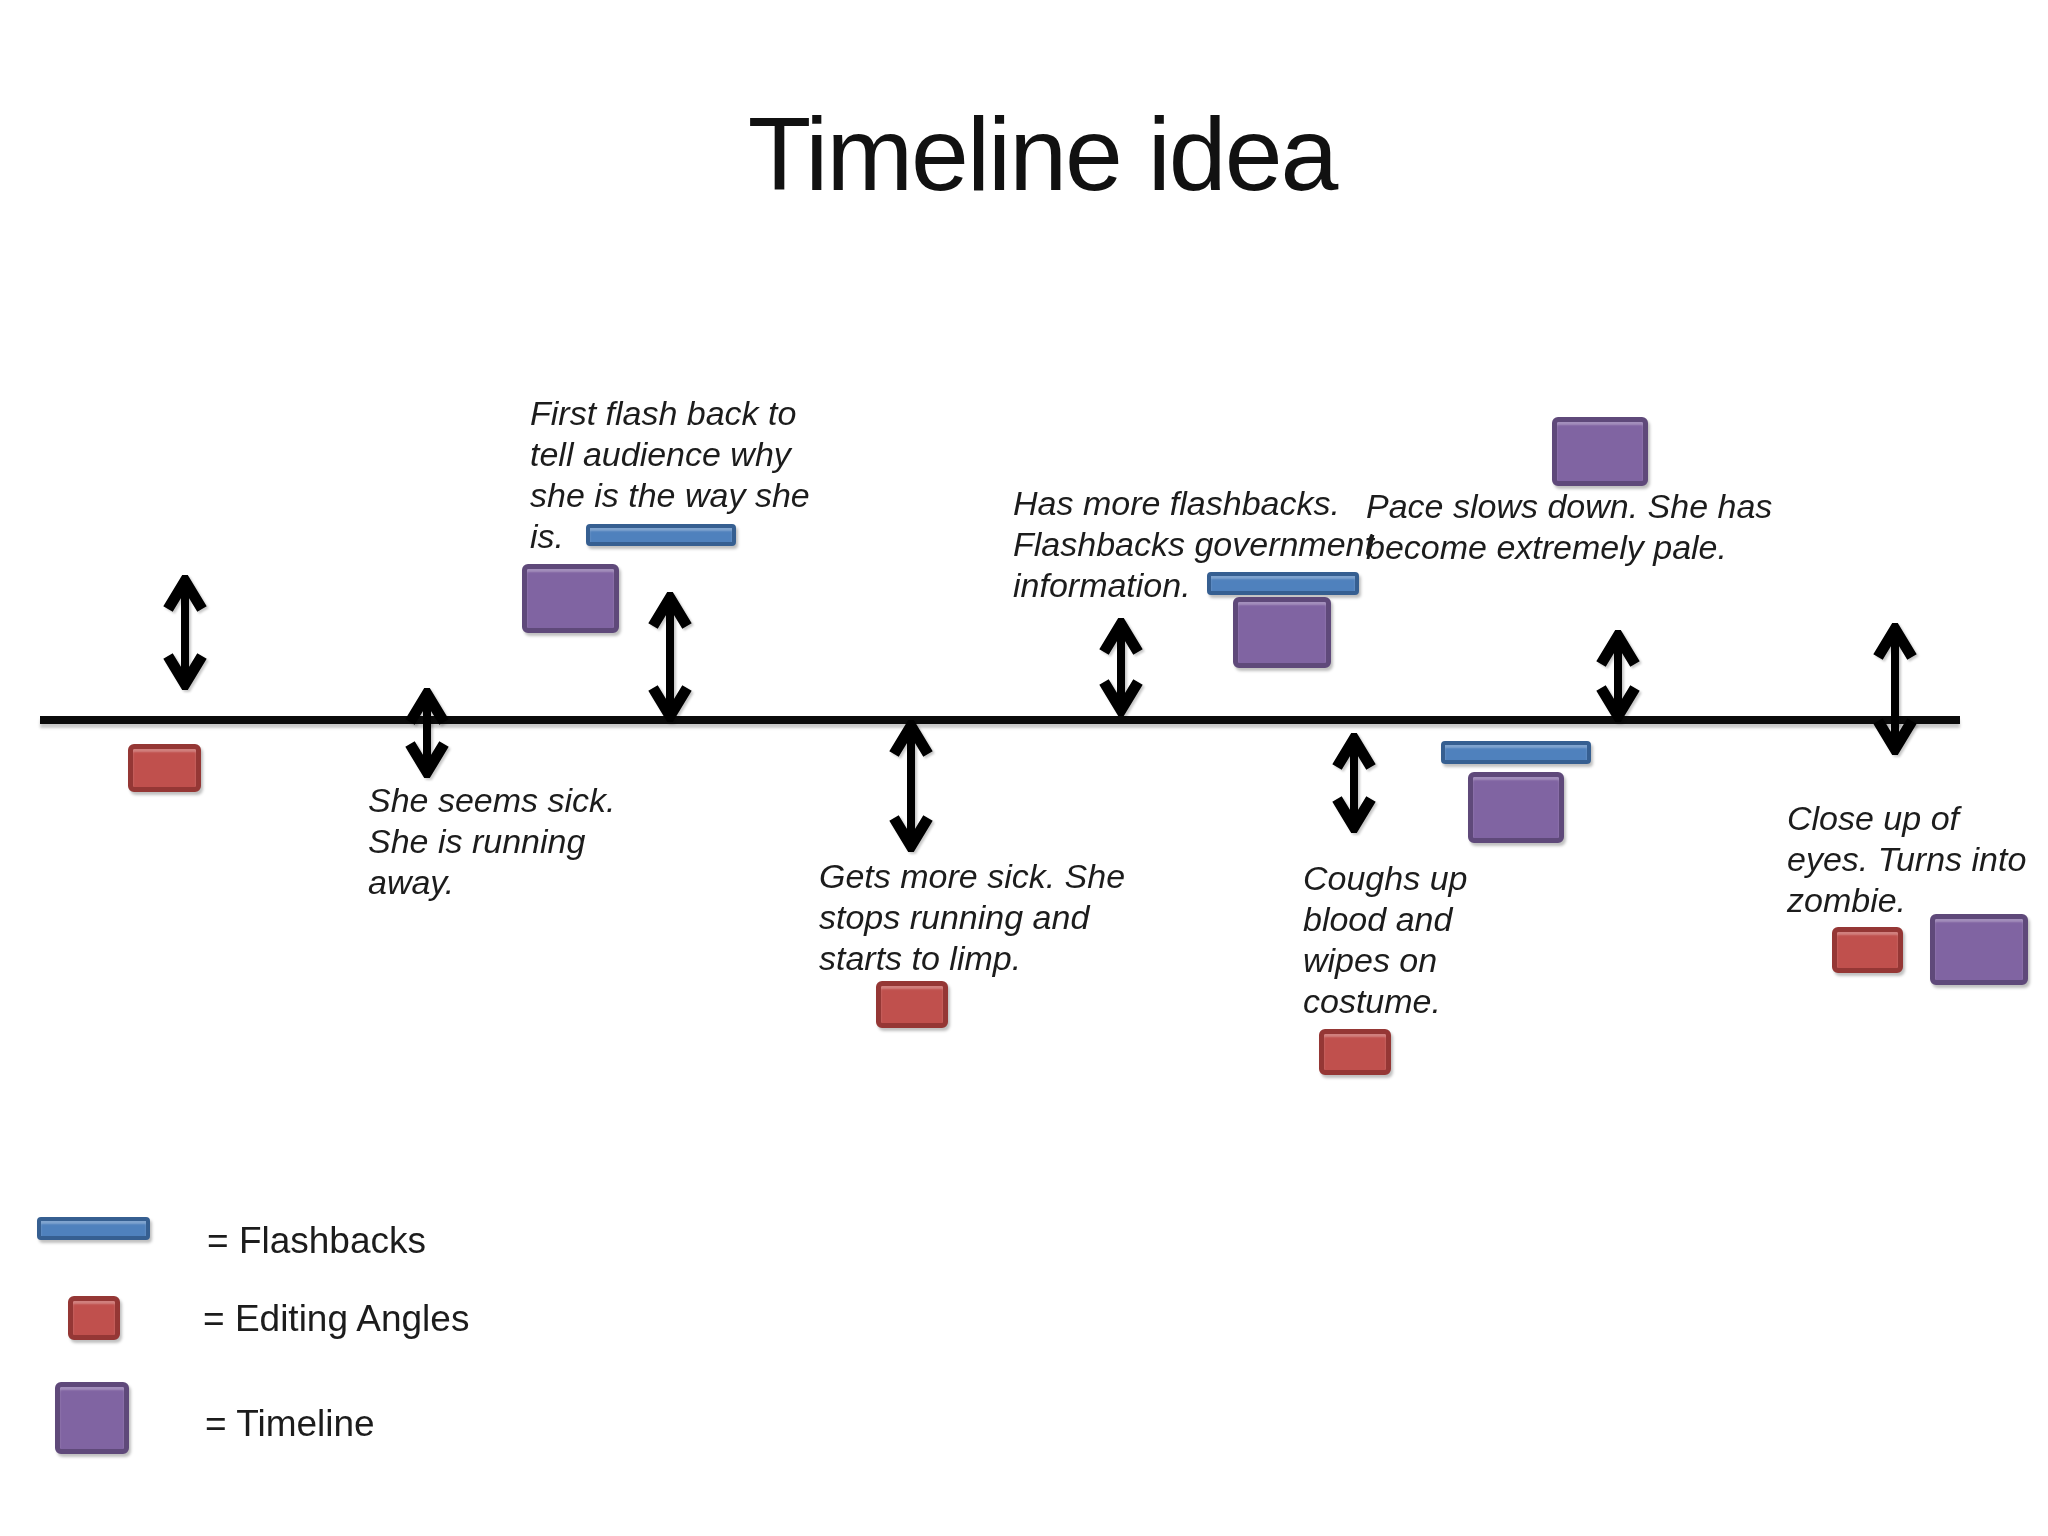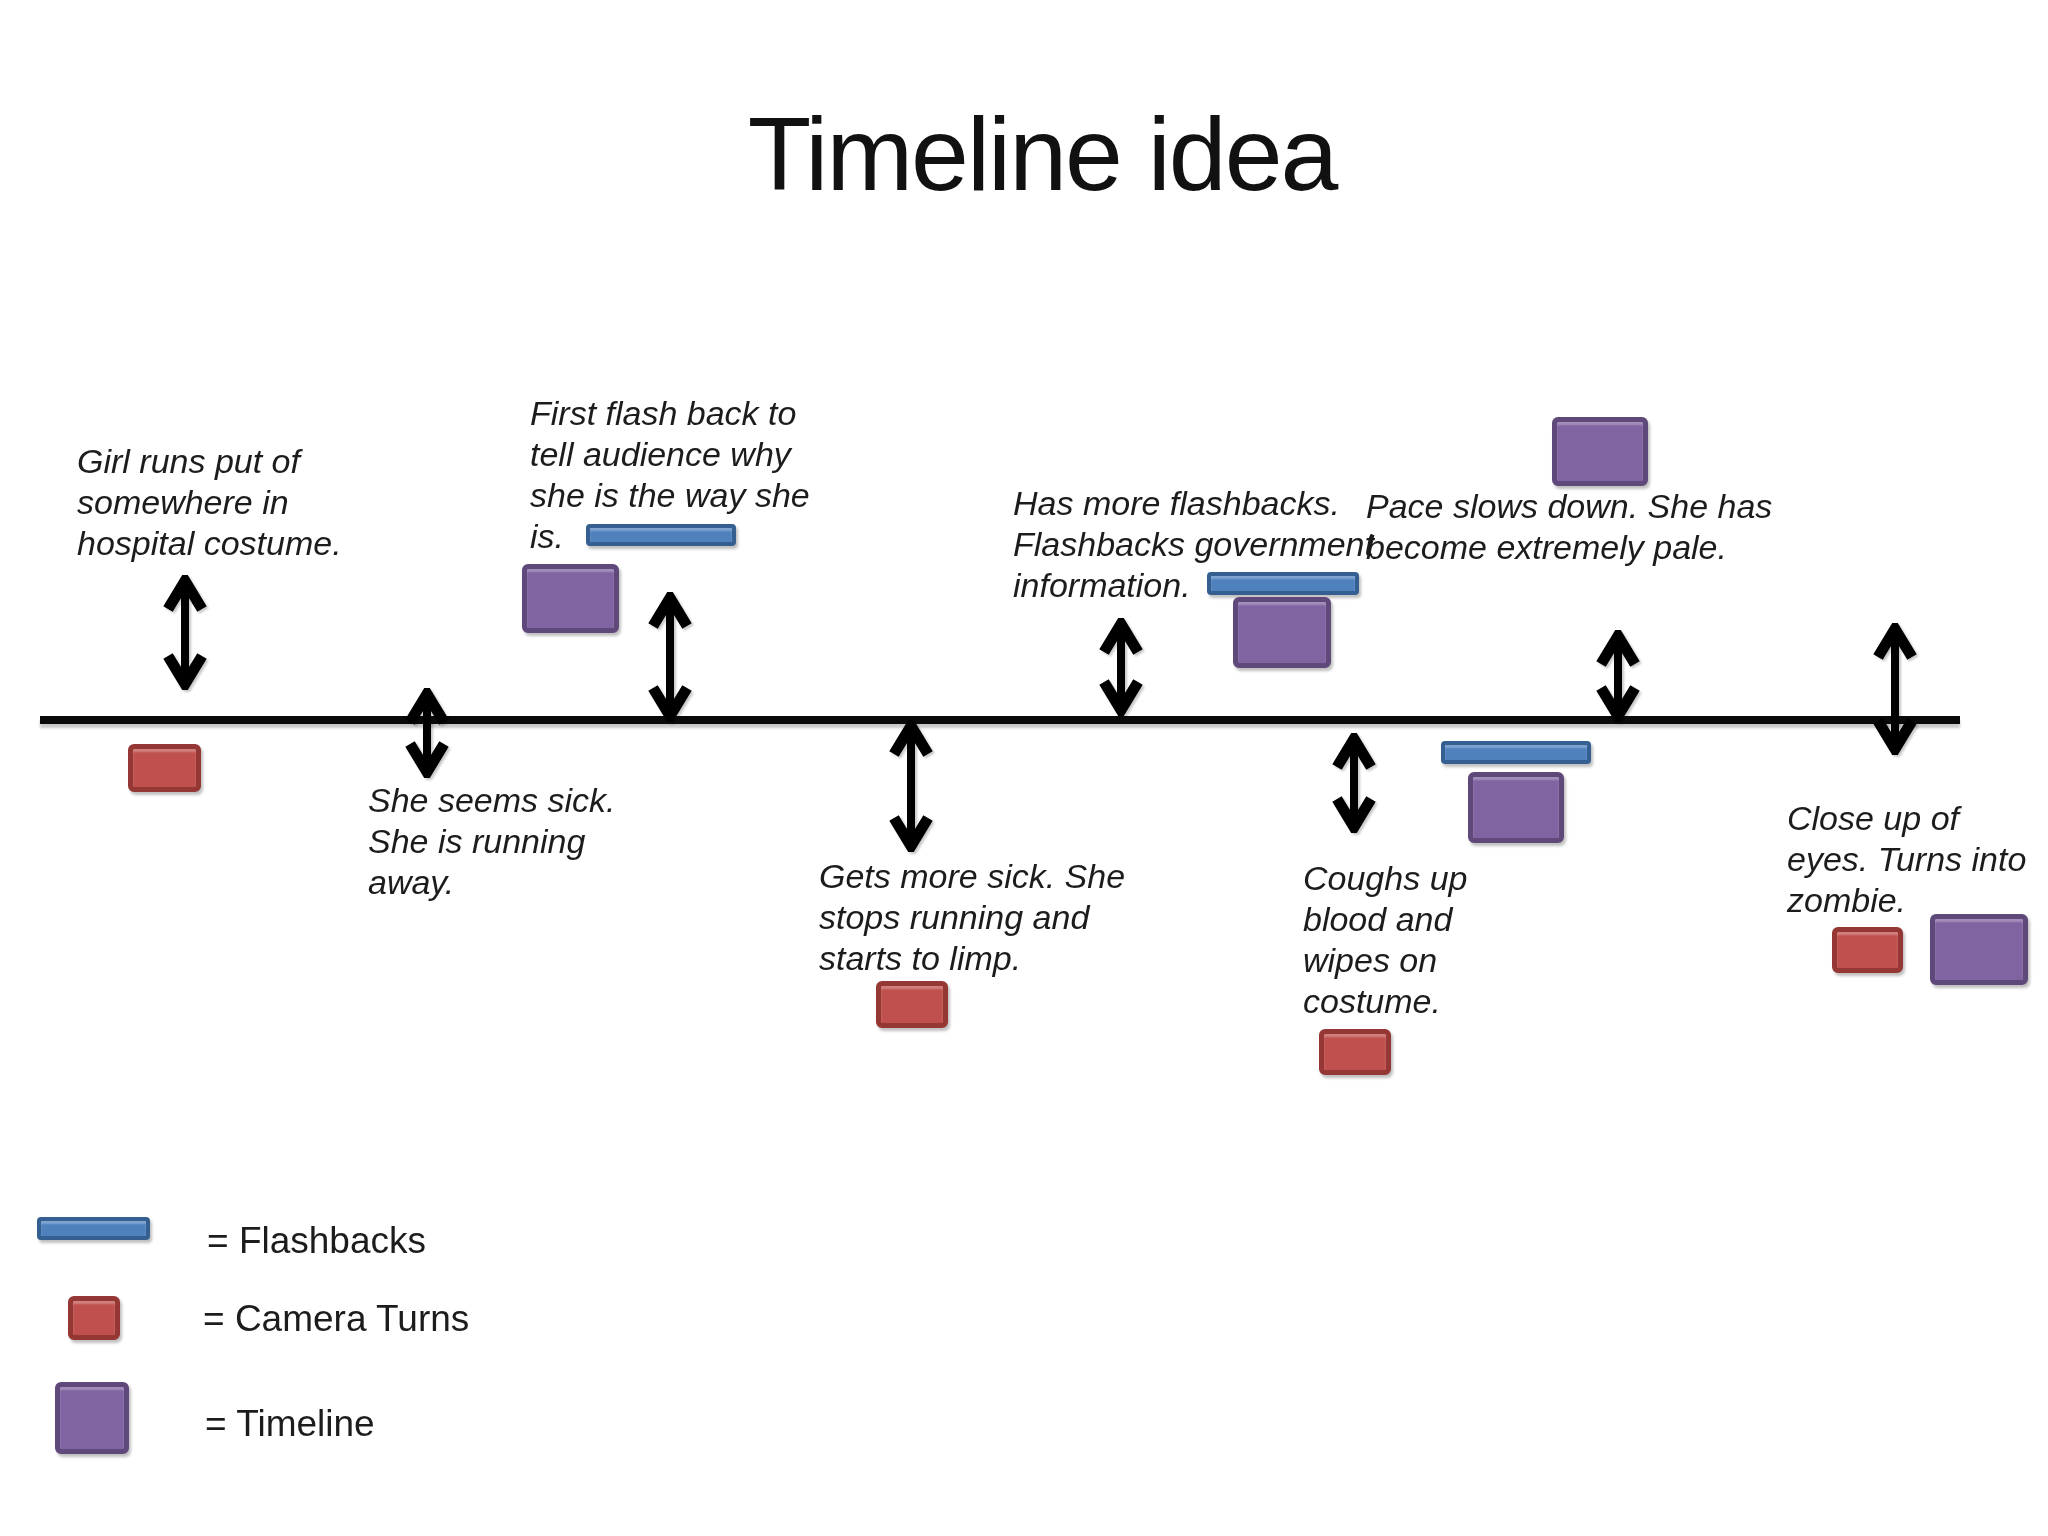--- a/index.html
+++ b/index.html
@@ -30,23 +30,20 @@
 </style>
 </head>
 <body>
 
 <div id="slide">
 
   <div class="title">Timeline idea</div>
 
   <div class="timeline"></div>
 
-  <div class="ann" style="left:77px;top:441px">Girl runs put of
-somewhere in
-hospital costume.</div>
   <div class="ann" style="left:530px;top:393px">First flash back to
 tell audience why
 she is the way she
 is.</div>
   <div class="ann" style="left:368px;top:780px">She seems sick.
 She is running
 away.</div>
   <div class="ann" style="left:819px;top:856px">Gets more sick. She
 stops running and
 starts to limp.</div>
@@ -74,21 +71,21 @@
   <div class="shape rect-purple" style="left:1930px;top:914px;width:98px;height:71px"></div>
 
   <div class="shape rect-red" style="left:128px;top:744px;width:73px;height:48px"></div>
   <div class="shape rect-red" style="left:876px;top:981px;width:72px;height:47px"></div>
   <div class="shape rect-red" style="left:1319px;top:1029px;width:72px;height:46px"></div>
   <div class="shape rect-red" style="left:1832px;top:927px;width:71px;height:46px"></div>
 
   <div class="shape bar-blue" style="left:37px;top:1217px;width:113px;height:23px"></div>
   <div class="legend-label" style="left:207px;top:1219px">= Flashbacks</div>
   <div class="shape rect-red" style="left:68px;top:1296px;width:52px;height:44px"></div>
-  <div class="legend-label" style="left:203px;top:1297px">= Camera Turns</div>
+  <div class="legend-label" style="left:203px;top:1297px">= Editing Angles</div>
   <div class="shape rect-purple" style="left:55px;top:1382px;width:74px;height:72px"></div>
   <div class="legend-label" style="left:205px;top:1402px">= Timeline</div>
 
 <svg width="46" height="115" viewBox="0 0 46 115" class="darrow" style="left: 162px; top: 575px;">
       <line x1="23" x2="23" y1="10" y2="105" stroke="#000000" stroke-width="8"></line>
       <polyline points="6,34 23,6 40,34" fill="none" stroke="#000000" stroke-width="11" stroke-linejoin="miter"></polyline>
       <polyline points="6,81 23,109 40,81" fill="none" stroke="#000000" stroke-width="11" stroke-linejoin="miter"></polyline>
     </svg>
     <svg width="46" height="90" viewBox="0 0 46 90" class="darrow" style="left: 404px; top: 688px;">
       <line x1="23" x2="23" y1="10" y2="80" stroke="#000000" stroke-width="8"></line>

